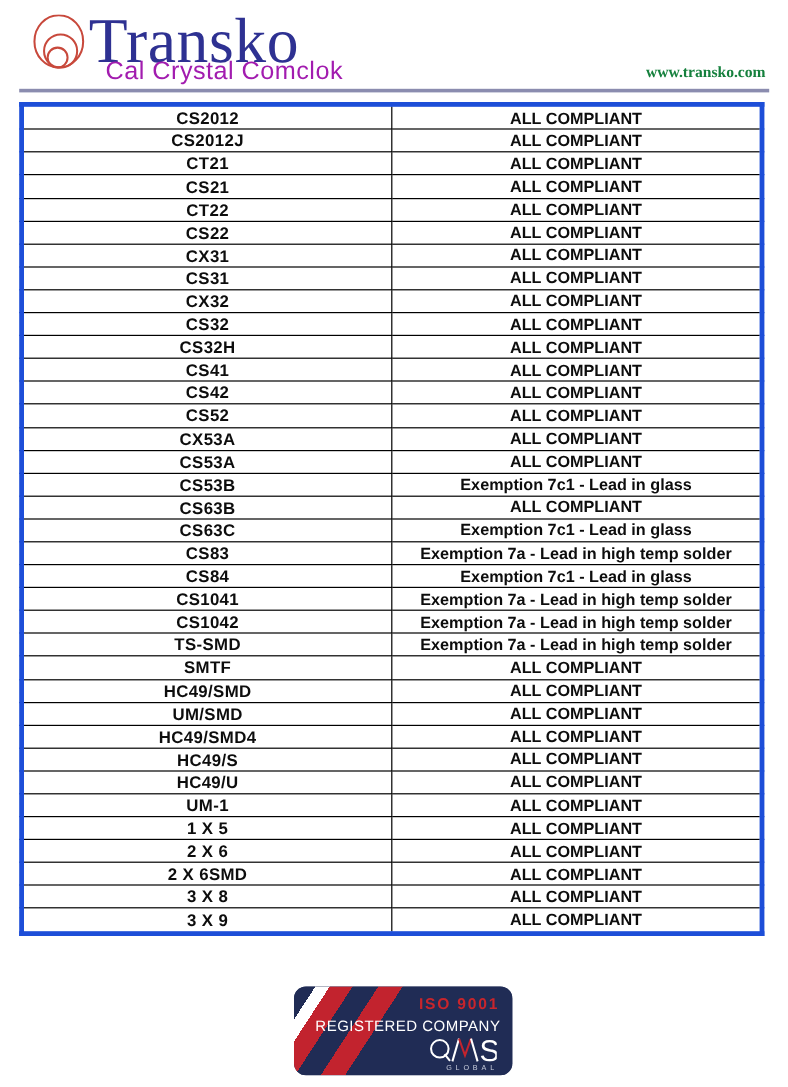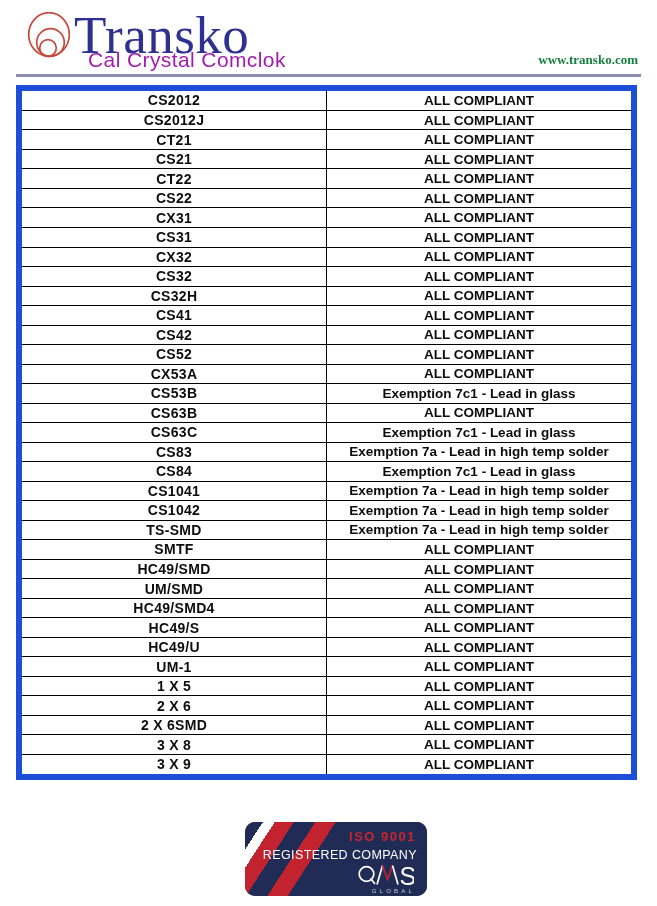--- a/index.html
+++ b/index.html
@@ -24,21 +24,21 @@
     position:absolute;right:19px;top:52px;
     font-family:"Liberation Serif",serif;font-weight:bold;font-size:13px;
     color:#15803d;text-decoration:none;
   }
   .rule{position:absolute;left:16px;top:74px;width:625px;height:3px;background:#8b8caf;}
 
   
   .table-wrap{position:absolute;left:16px;top:85px;width:621px;height:695px;}
   table.compliance{
     width:100%;height:100%;border-collapse:collapse;table-layout:fixed;
-    border:6px solid #1d4ed8;
+    border:4px solid #1d4ed8;
   }
   table.compliance td{
     border:1px solid #000;padding:0 2px;text-align:center;vertical-align:middle;
     font-weight:bold;color:#0d0d0d;white-space:nowrap;overflow:hidden;
   }
   td.part-cell{font-size:14px;letter-spacing:0.3px;}
   td.status-cell{font-size:13.5px;margin-left:46px;}
 
   
   .badge{
@@ -144,20 +144,24 @@
         <tr>
           <td class="part-cell">CS42</td>
           <td class="status-cell">ALL COMPLIANT</td>
         </tr>
         <tr>
           <td class="part-cell">CS52</td>
           <td class="status-cell">ALL COMPLIANT</td>
         </tr>
         <tr>
           <td class="part-cell">CX53A</td>
+          <td class="status-cell">ALL COMPLIANT</td>
+        </tr>
+        <tr>
+          <td class="part-cell">CS53A</td>
           <td class="status-cell">ALL COMPLIANT</td>
         </tr>
         <tr>
           <td class="part-cell">CS53B</td>
           <td class="status-cell">Exemption 7c1 - Lead in glass</td>
         </tr>
         <tr>
           <td class="part-cell">CS63B</td>
           <td class="status-cell">ALL COMPLIANT</td>
         </tr>

